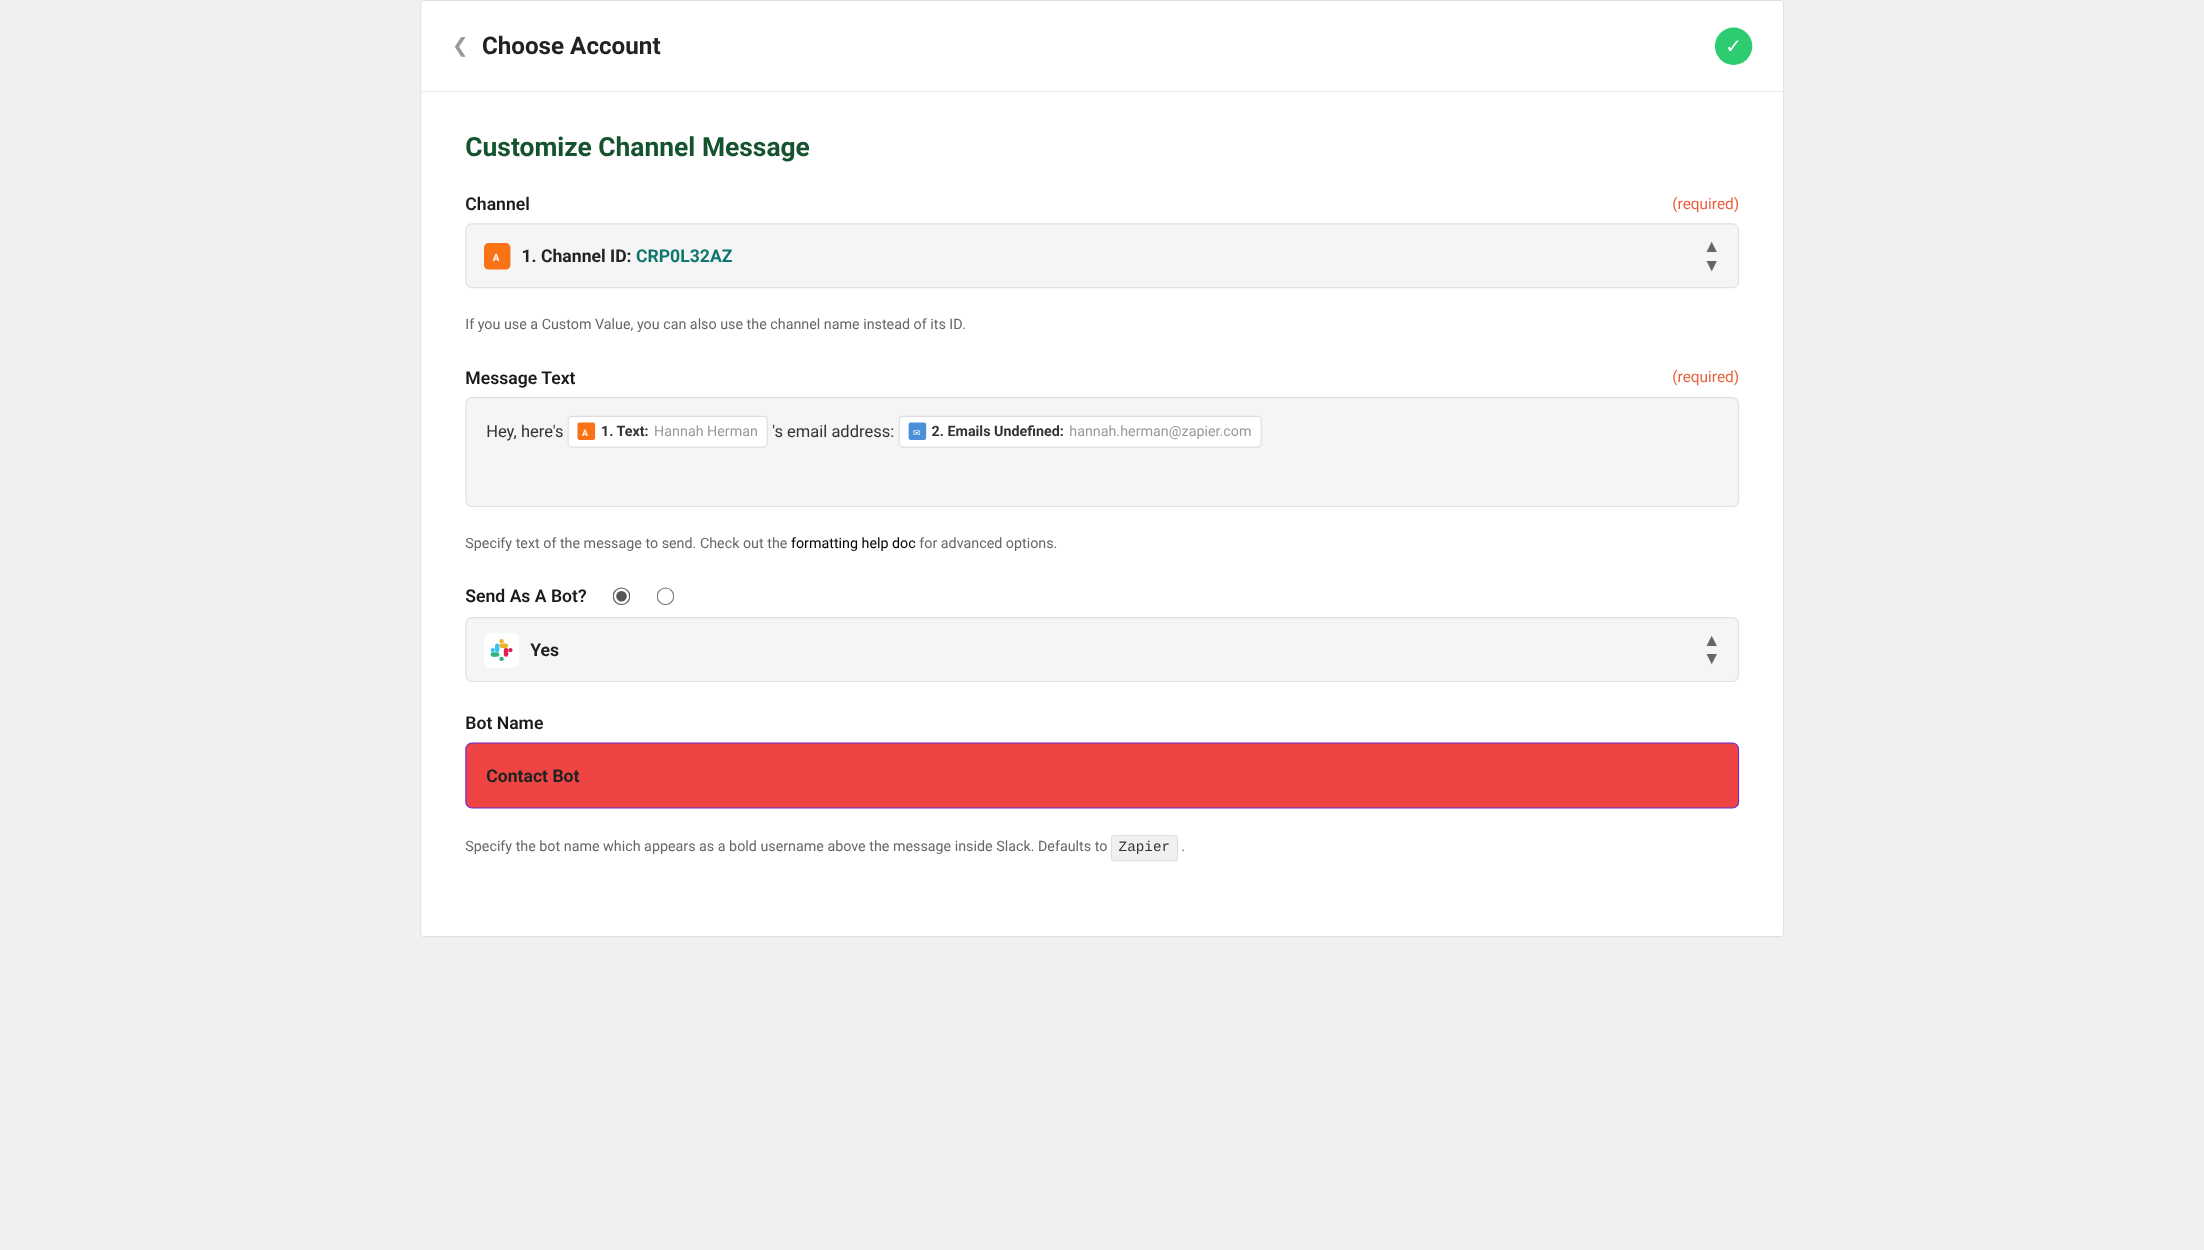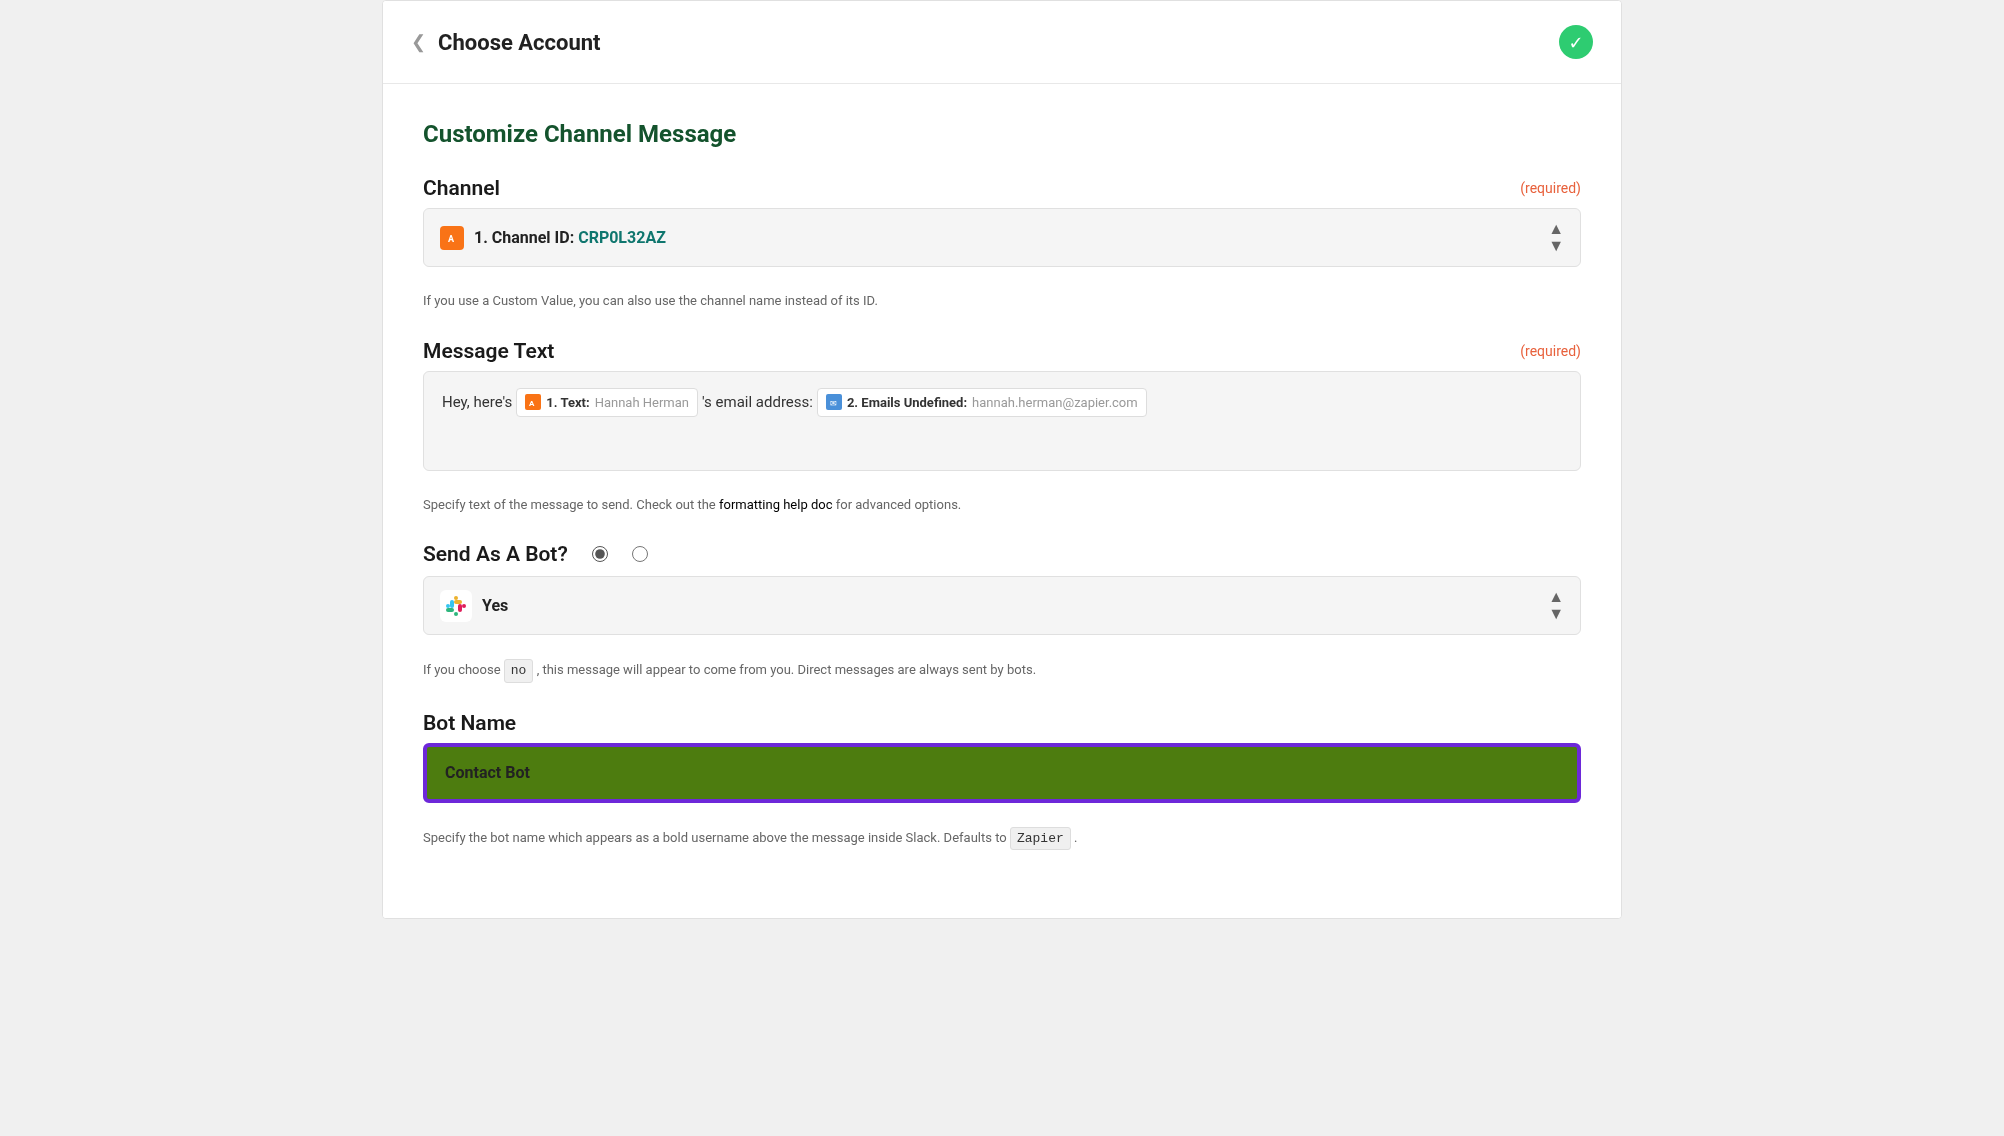--- a/index.html
+++ b/index.html
@@ -71,21 +71,21 @@
     .field-group {
       margin-bottom: 28px;
     }
     .field-label-row {
       display: flex;
       justify-content: space-between;
       align-items: center;
       margin-bottom: 8px;
     }
     .field-label {
-      font-size: 21px;
+      font-size: 16px;
       font-weight: 600;
       color: #1a1a1a;
       text-align: center;
     }
     .required-badge {
       font-size: 14px;
       color: #e8613c;
     }
     .select-box {
       background: #f5f5f5;
@@ -217,22 +217,22 @@
       display: inline-block;
       background: #f0f0f0;
       border: 1px solid #ddd;
       border-radius: 3px;
       padding: 1px 6px;
       font-family: 'Courier New', monospace;
       font-size: 13px;
       color: #333;
     }
     .bot-name-box {
-      background: #4d7c0f;
-      border: 4px solid #6d28d9;
+      background: #ef4444;
+      border: 1px solid #6d28d9;
       border-radius: 6px;
       padding: 16px 18px;
       min-height: 60px;
       display: flex;
       align-items: center;
     }
     .bot-name-value {
       font-size: 16px;
       font-weight: 700;
       color: #222;
@@ -351,25 +351,20 @@
                 <rect x="0" y="12" width="8" height="4" rx="2" fill="#2eb67d"></rect>
               </g>
             </svg>
             <span class="select-value">Yes</span>
           </div>
           <div class="spinner-arrows">
             <span>▲</span>
             <span>▼</span>
           </div>
         </div>
-        <p class="field-hint">
-          <span>If you choose</span>
-          <span class="inline-code">no</span>
-          <span>, this message will appear to come from you. Direct messages are always sent by bots.</span>
-        </p>
       </div>
 
       <div class="field-group">
         <div class="field-label-row">
           <span class="field-label">Bot Name</span>
         </div>
         <div class="bot-name-box">
           <span class="bot-name-value">Contact Bot</span>
         </div>
         <p class="field-hint">

